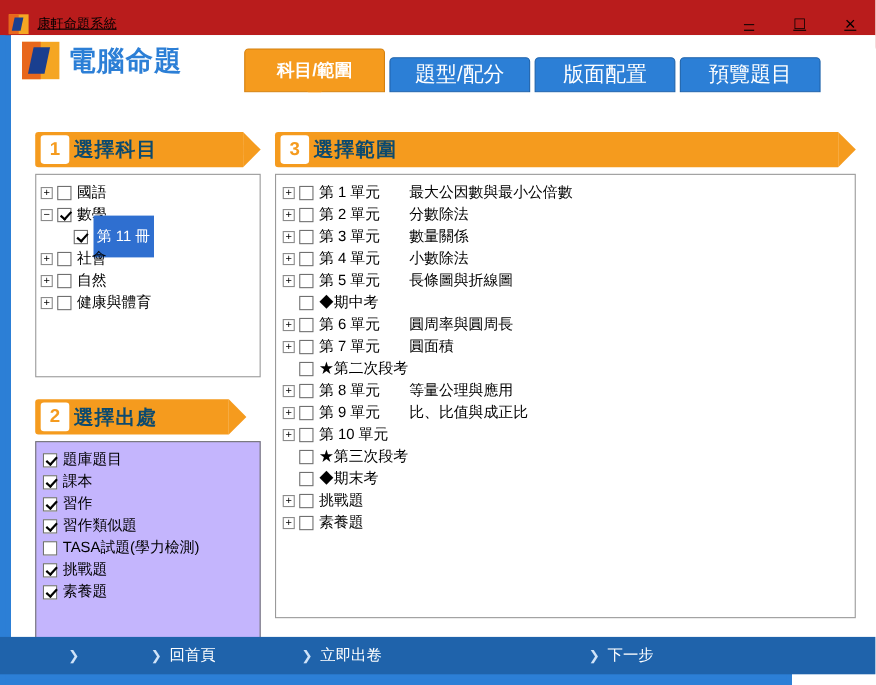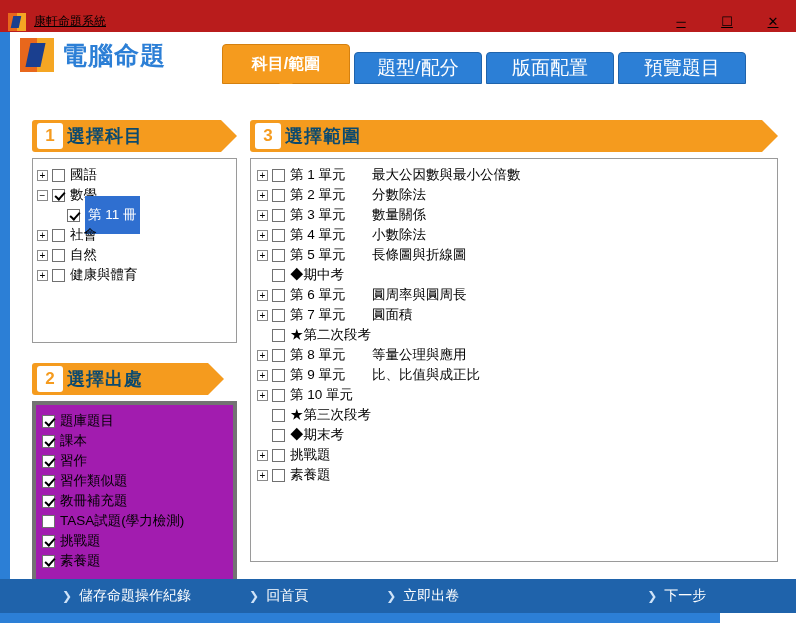--- a/index.html
+++ b/index.html
@@ -216,22 +216,22 @@
     height: 185px;
     border: 1px solid #9a9a9a;
     background: #ffffff;
     padding: 6px 4px;
     overflow: hidden;
   }
   #source-banner { width: 176px; margin-top: 20px; }
   #source-box {
     margin-top: 6px;
     height: 198px;
-    border: 4px solid #737373;
-    background: #a21caf;
+    border: 1px solid #737373;
+    background: #c4b5fd;
     padding: 6px 6px;
     overflow: hidden;
   }
 
   
   #right-col {
     position: absolute;
     left: 240px; top: 36px;
     width: 528px;
   }
@@ -398,24 +398,20 @@
           </div>
           <div class="trow">
             <span class="cbox checked"></span>
             <span>習作</span>
           </div>
           <div class="trow">
             <span class="cbox checked"></span>
             <span>習作類似題</span>
           </div>
           <div class="trow">
-            <span class="cbox checked"></span>
-            <span>教冊補充題</span>
-          </div>
-          <div class="trow">
             <span class="cbox"></span>
             <span>TASA試題(學力檢測)</span>
           </div>
           <div class="trow">
             <span class="cbox checked"></span>
             <span>挑戰題</span>
           </div>
           <div class="trow">
             <span class="cbox checked"></span>
             <span>素養題</span>
@@ -531,21 +527,20 @@
         </div>
       </div>
 
     </div>
   </div>
 </div>
 
 <div id="footer">
   <div class="fitem" style="margin-left:62px">
     <span class="chev">❯</span>
-    <span>儲存命題操作紀錄</span>
   </div>
   <div class="fitem" style="margin-left:58px">
     <span class="chev">❯</span>
     <span>回首頁</span>
   </div>
   <div class="fitem" style="margin-left:78px">
     <span class="chev">❯</span>
     <span>立即出卷</span>
   </div>
   <div class="fitem" style="margin-left:188px">

